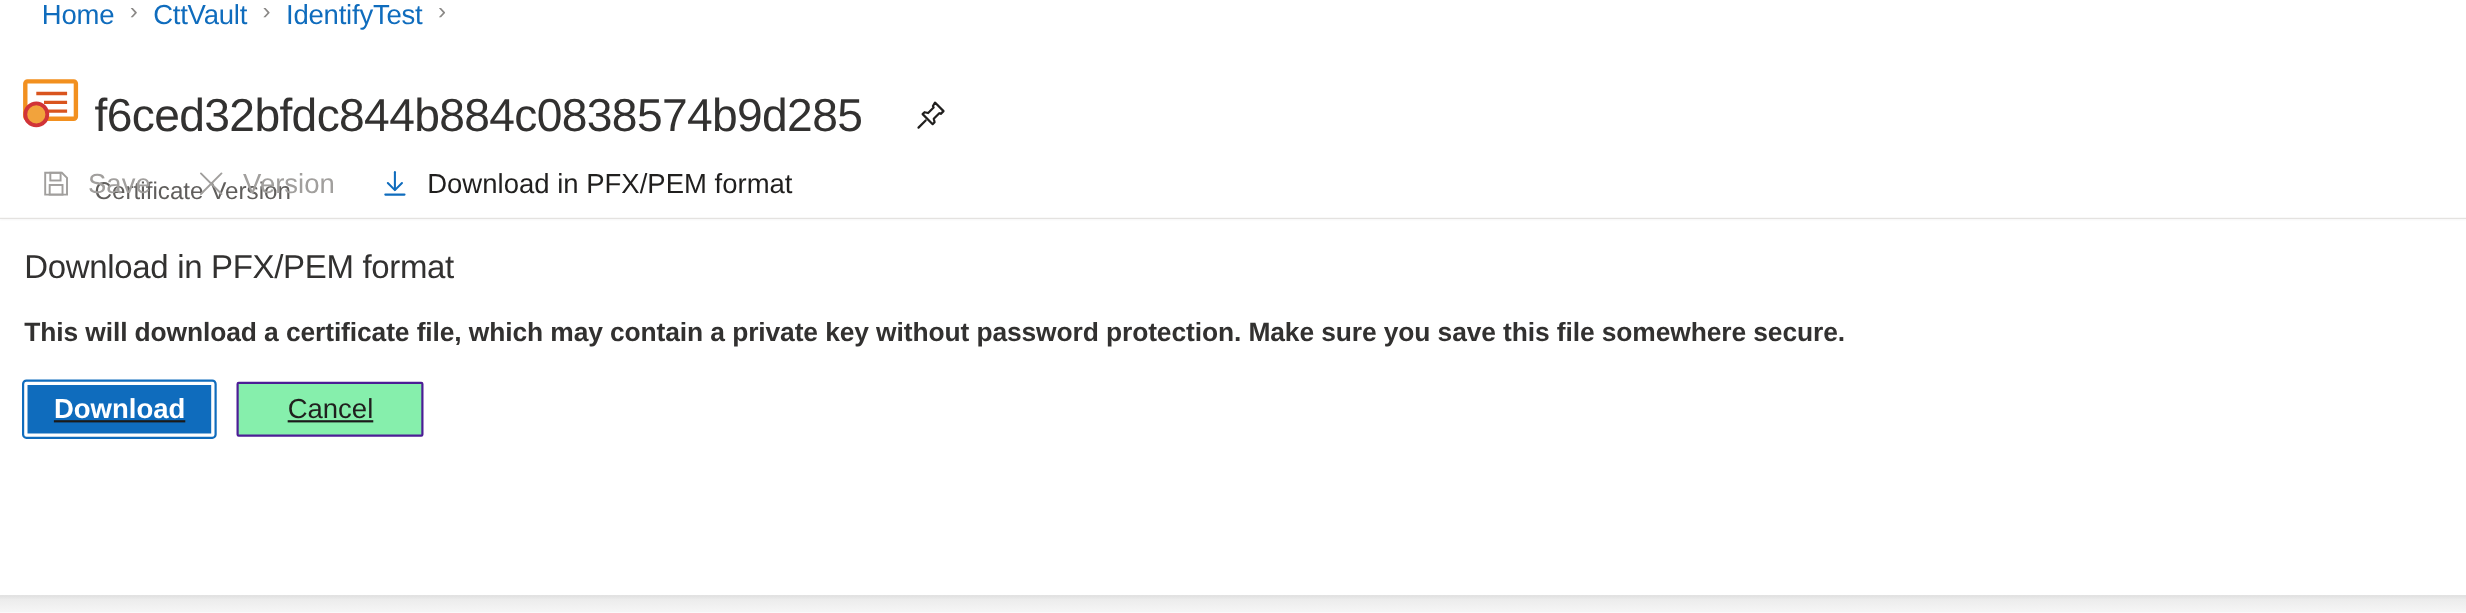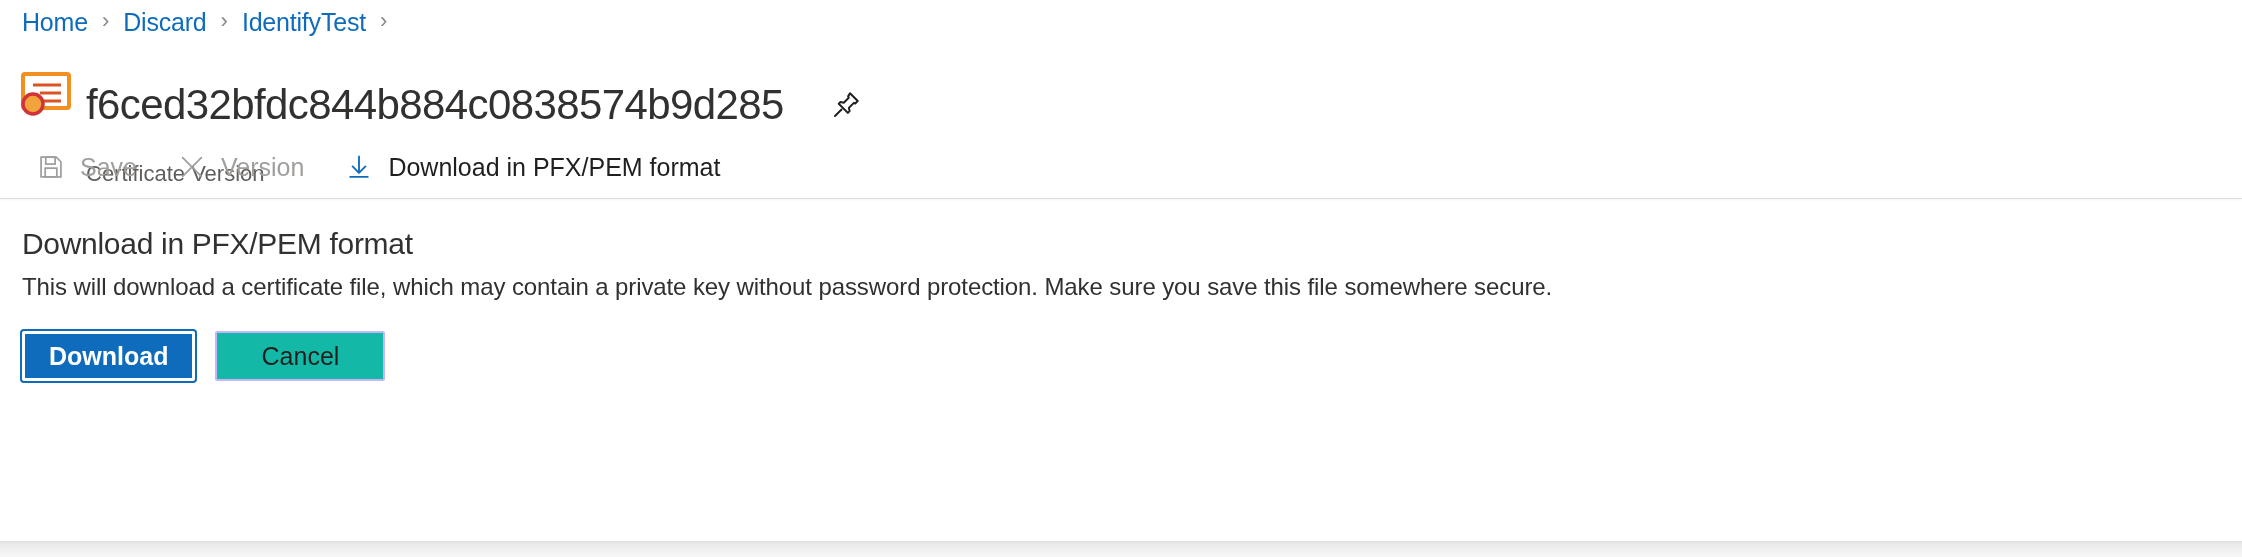--- a/index.html
+++ b/index.html
@@ -12,24 +12,25 @@
     height: 557px;
     font-family: "Liberation Sans", sans-serif;
     color: #1b1a19;
     overflow: hidden;
     position: relative;
   }
 
   
   .breadcrumb {
     display: flex;
-    align-items: center;
+    align-items: flex-start;
     height: 44px;
     padding: 0 0 0 22px;
     font-size: 25px;
+    margin-left: 16px;
   }
   .crumb-link {
     color: #0f6cbd;
     text-decoration: none;
     cursor: pointer;
     white-space: nowrap;
     letter-spacing: -0.2px;
   }
   .crumb-sep {
     color: #8a8886;
@@ -139,28 +140,30 @@
     font-size: 30px;
     font-weight: 400;
     color: #323130;
     letter-spacing: -0.3px;
     line-height: 38px;
   }
   .section-desc {
     font-size: 24px;
     color: #323130;
     line-height: 32px;
-    margin-top: 8px;
+    margin-top: 24px;
     letter-spacing: -0.1px;
+    font-weight: bold;
   }
   .button-row {
     display: flex;
     align-items: flex-start;
     margin-top: 28px;
     gap: 20px;
+    text-decoration: underline;
   }
   .btn {
     font-family: "Liberation Sans", sans-serif;
     font-size: 25px;
     height: 50px;
     min-width: 170px;
     padding: 0 24px;
     box-sizing: border-box;
     cursor: pointer;
     border-radius: 2px;
@@ -170,42 +173,42 @@
   }
   .btn-primary {
     background: #0f6cbd;
     color: #ffffff;
     font-weight: bold;
     border: 3px solid #ffffff;
     outline: 2px solid #0f6cbd;
     outline-offset: 0px;
   }
   .btn-secondary {
-    background: #14b8a6;
+    background: #86efac;
     color: #201f1e;
-    border: 2px solid #c4b5fd;
+    border: 2px solid #4c1d95;
   }
 
   
   .bottom-strip {
     position: absolute;
     left: 0;
     bottom: 0;
     width: 100%;
     height: 16px;
     background: linear-gradient(to bottom, #dedede 0px, #ececec 4px, #f6f6f6 16px);
   }
 </style>
 </head>
 <body>
 
 <nav class="breadcrumb">
   <a class="crumb-link" href="#">Home</a>
   <span class="crumb-sep">›</span>
-  <a class="crumb-link" href="#">Discard</a>
+  <a class="crumb-link" href="#">CttVault</a>
   <span class="crumb-sep">›</span>
   <a class="crumb-link" href="#">IdentifyTest</a>
   <span class="crumb-sep">›</span>
 </nav>
 
 <div class="title-block">
 
   <span class="cert-icon">
     <svg width="58" height="58" viewBox="0 0 58 58" aria-hidden="true">
       <rect x="5" y="10" width="46" height="34" rx="2" ry="2" fill="#ffffff" stroke="#f2901f" stroke-width="4"></rect>

